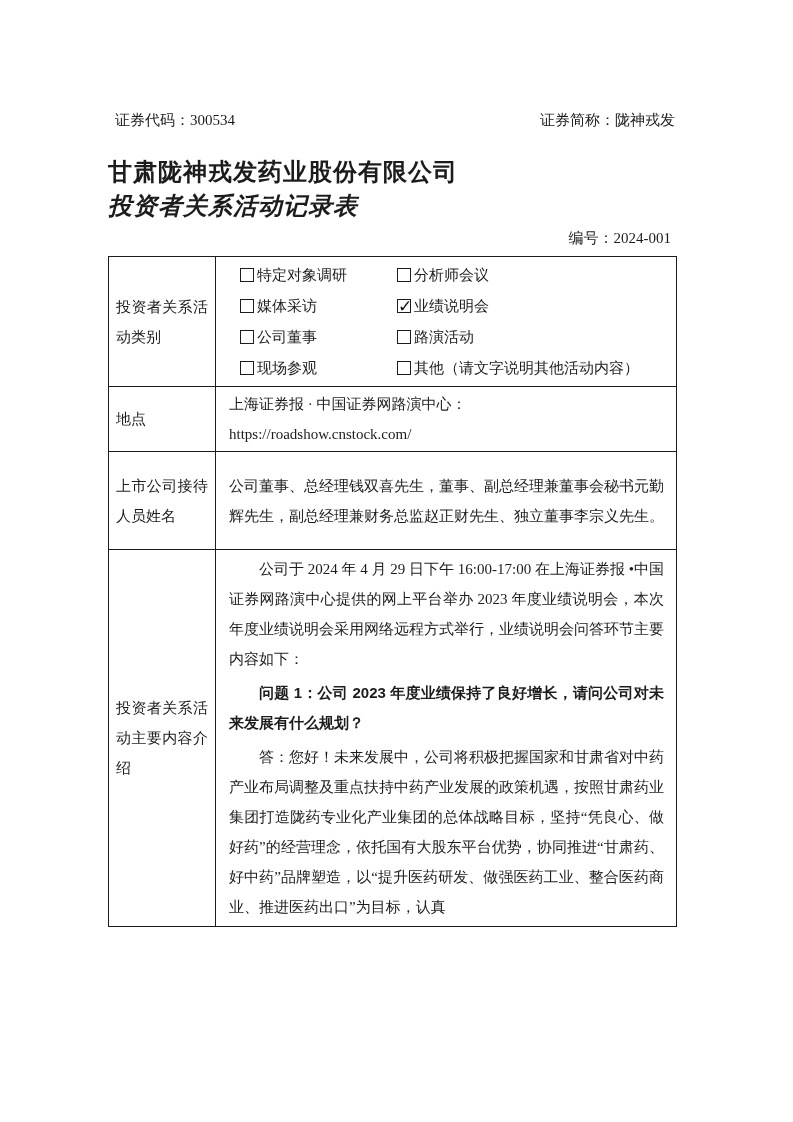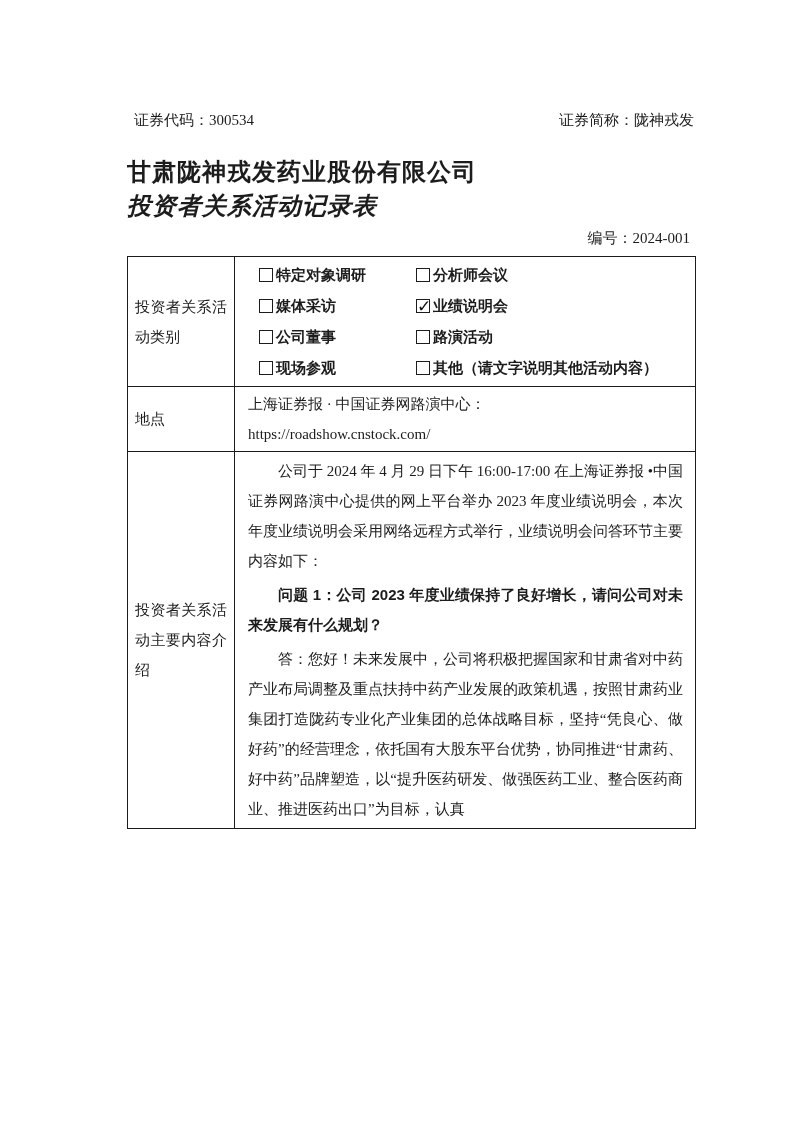--- a/index.html
+++ b/index.html
@@ -4,21 +4,21 @@
 <style>
   html,body { margin:0; padding:0; background:#ffffff; }
   .page {
     position:relative;
     width:793px; height:1122px;
     background:#ffffff;
     font-family:"Liberation Serif","DejaVu Serif",serif;
     color:#1c1c1c;
     overflow:hidden;
   }
-  .doc { position:absolute; left:127px; top:110px; width:569px; }
+  .doc { position:absolute; left:108px; top:110px; width:569px; }
 
   .header-row {
     display:flex; justify-content:space-between;
     font-size:15px; line-height:20px;
     padding:0 2px 0 7px;
   }
 
   .title1, .title2 {
     text-align:left;
     font-family:"Liberation Sans","DejaVu Sans",sans-serif;
@@ -54,21 +54,21 @@
     text-align:justify;
     text-justify:inter-character;
   }
   td.val {
     padding:2px 12px 2px 13px;
     line-height:30px;
   }
 
   
   .cb-line { display:flex; line-height:31px; }
-  .cb-cell { display:flex; align-items:center;font-weight:bold; }
+  .cb-cell { display:flex; align-items:center; }
   .cb-cell.c1 { width:157px; padding-left:11px; }
   .cb-box {
     display:inline-block;
     width:12px; height:12px;
     border:1.6px solid #1c1c1c;
     margin-right:3px;
     position:relative;
     flex:0 0 auto;
   }
   .cb-box.checked::after {
@@ -160,20 +160,24 @@
 
 
       <tr>
         <td class="lbl" style="height:58px">地点</td>
         <td class="val two-line">
           <div>上海证券报 · 中国证券网路演中心：</div>
           <div>https://roadshow.cnstock.com/</div>
         </td>
       </tr>
 
+      <tr>
+        <td class="lbl" style="height:93px">上市公司接待人员姓名</td>
+        <td class="val justify">公司董事、总经理钱双喜先生，董事、副总经理兼董事会秘书元勤辉先生，副总经理兼财务总监赵正财先生、独立董事李宗义先生。</td>
+      </tr>
 
       <tr>
         <td class="lbl" style="height:372px">投资者关系活动主要内容介绍</td>
         <td class="val">
           <p class="para">公司于 2024 年 4 月 29 日下午 16:00-17:00 在上海证券报 •中国证券网路演中心提供的网上平台举办 2023 年度业绩说明会，本次年度业绩说明会采用网络远程方式举行，业绩说明会问答环节主要内容如下：</p>
           <p class="para q">问题 1：公司 2023 年度业绩保持了良好增长，请问公司对未来发展有什么规划？</p>
           <p class="para a">答：您好！未来发展中，公司将积极把握国家和甘肃省对中药产业布局调整及重点扶持中药产业发展的政策机遇，按照甘肃药业集团打造陇药专业化产业集团的总体战略目标，坚持“凭良心、做好药”的经营理念，依托国有大股东平台优势，协同推进“甘肃药、好中药”品牌塑造，以“提升医药研发、做强医药工业、整合医药商业、推进医药出口”为目标，认真</p>
         </td>
       </tr>
     </tbody>

